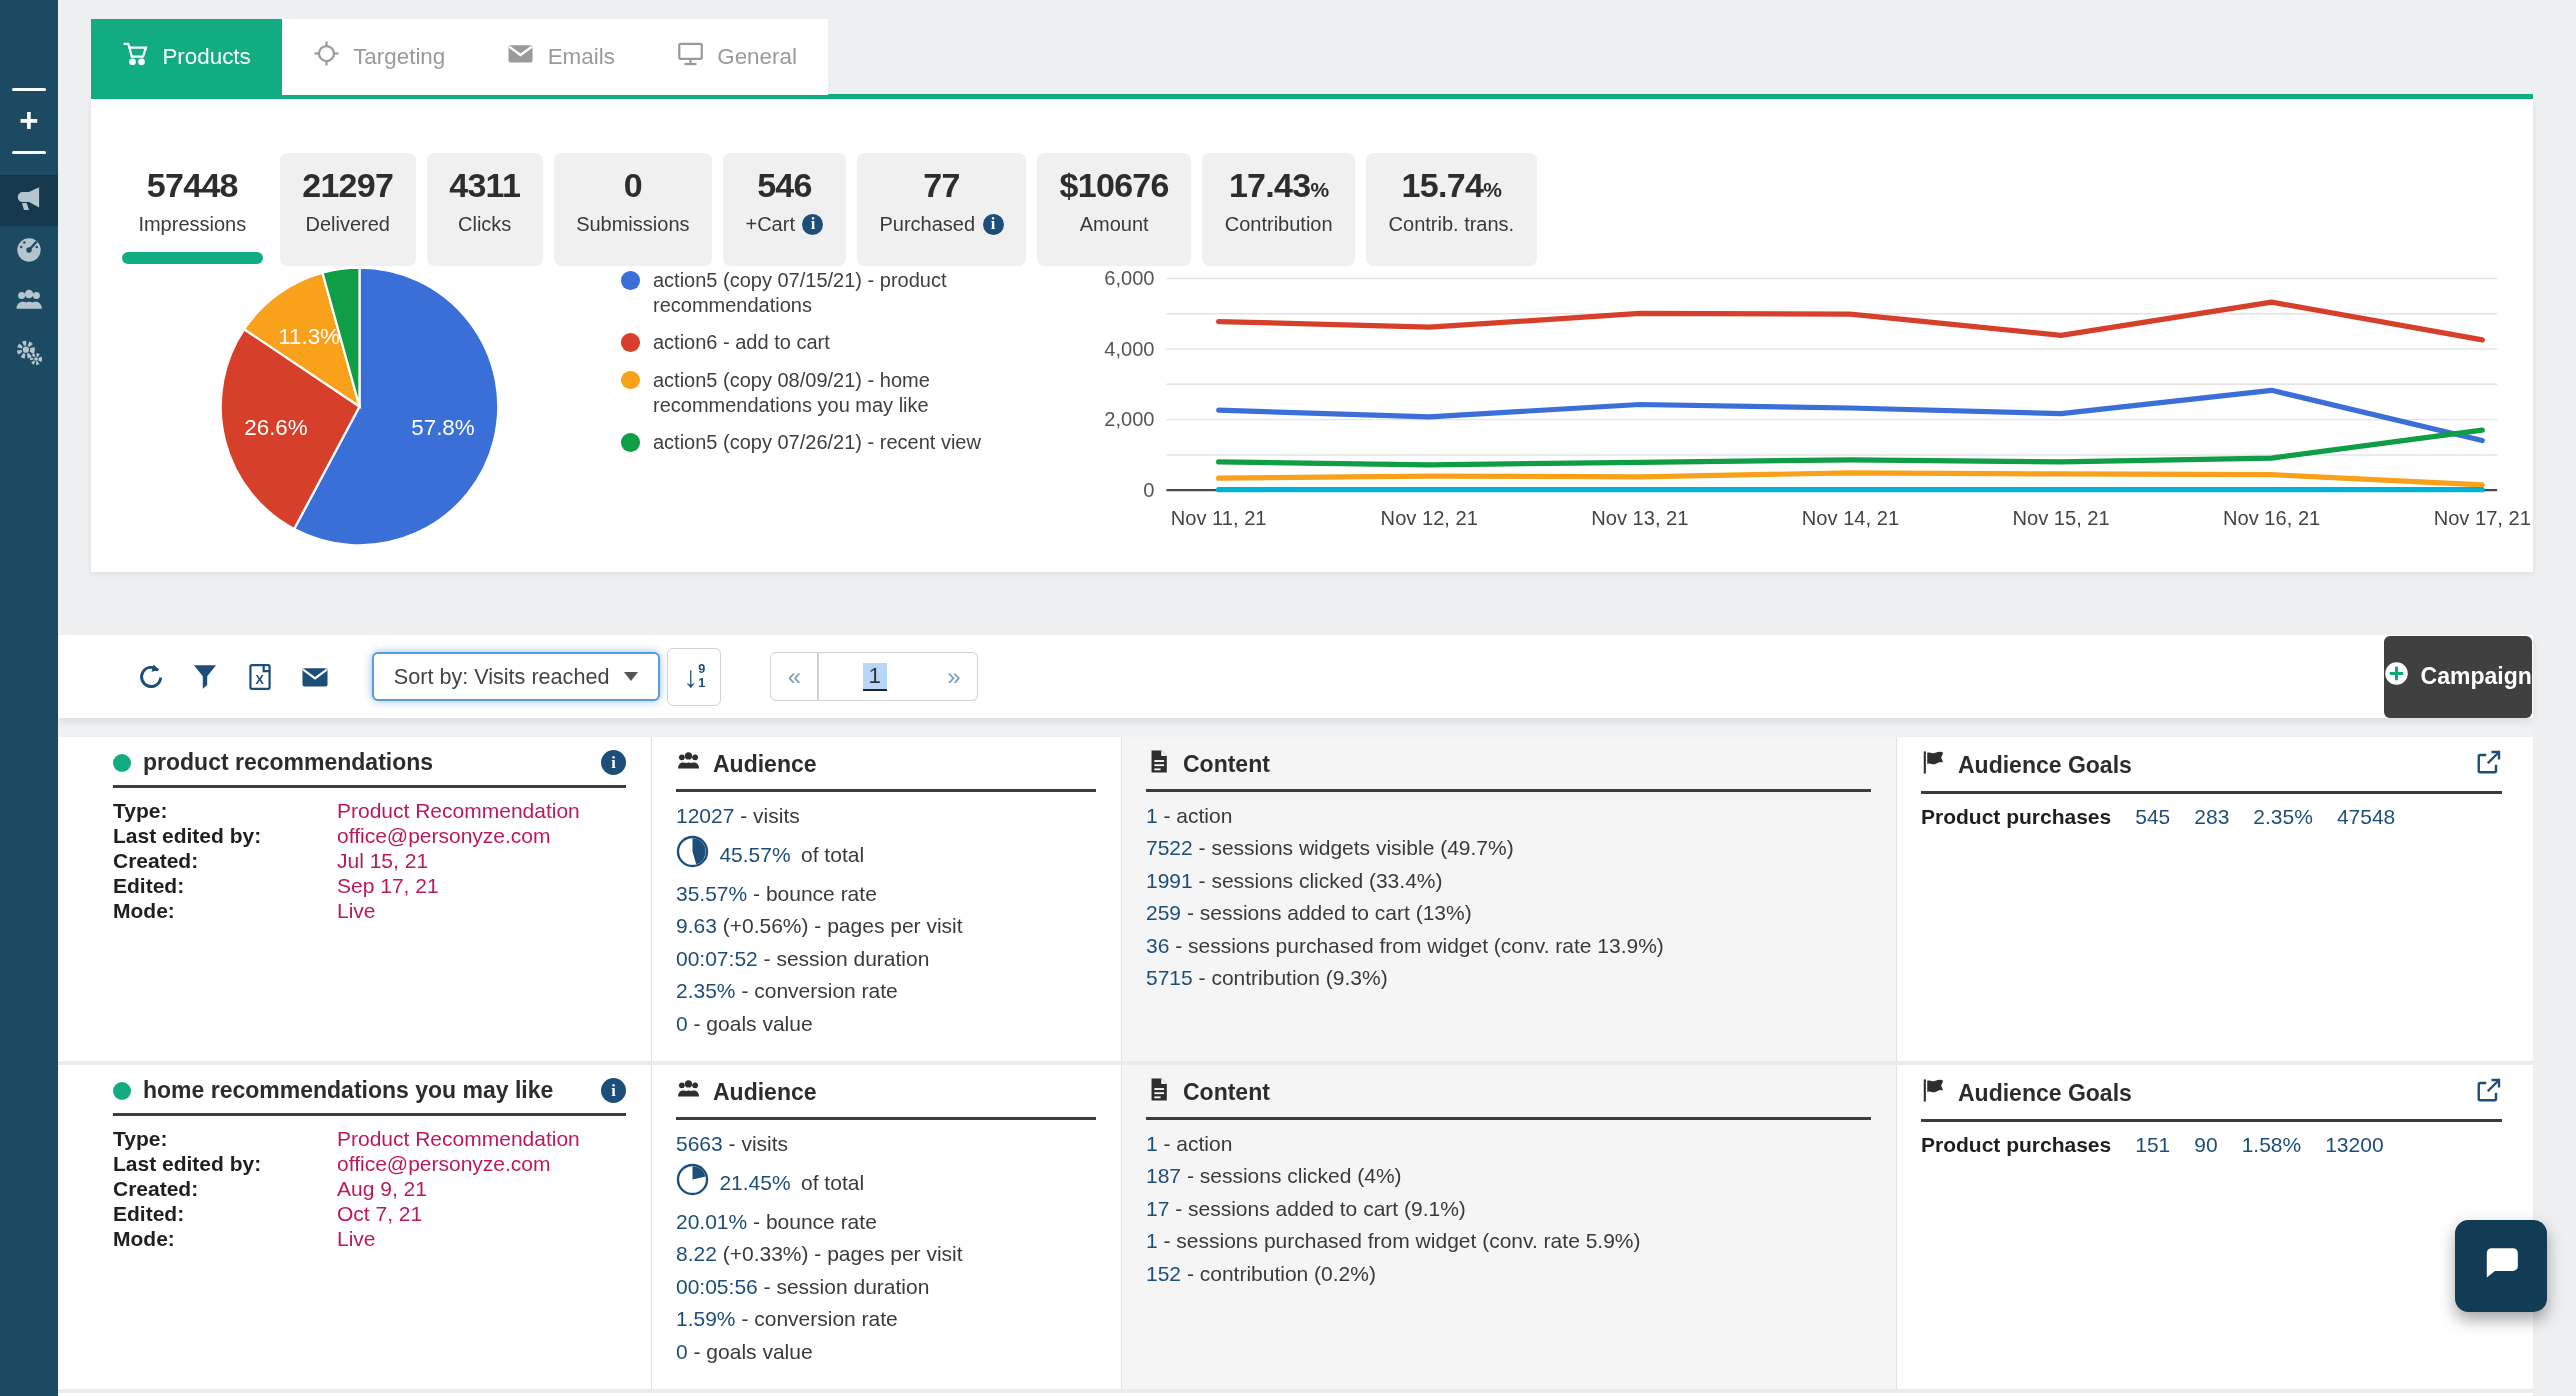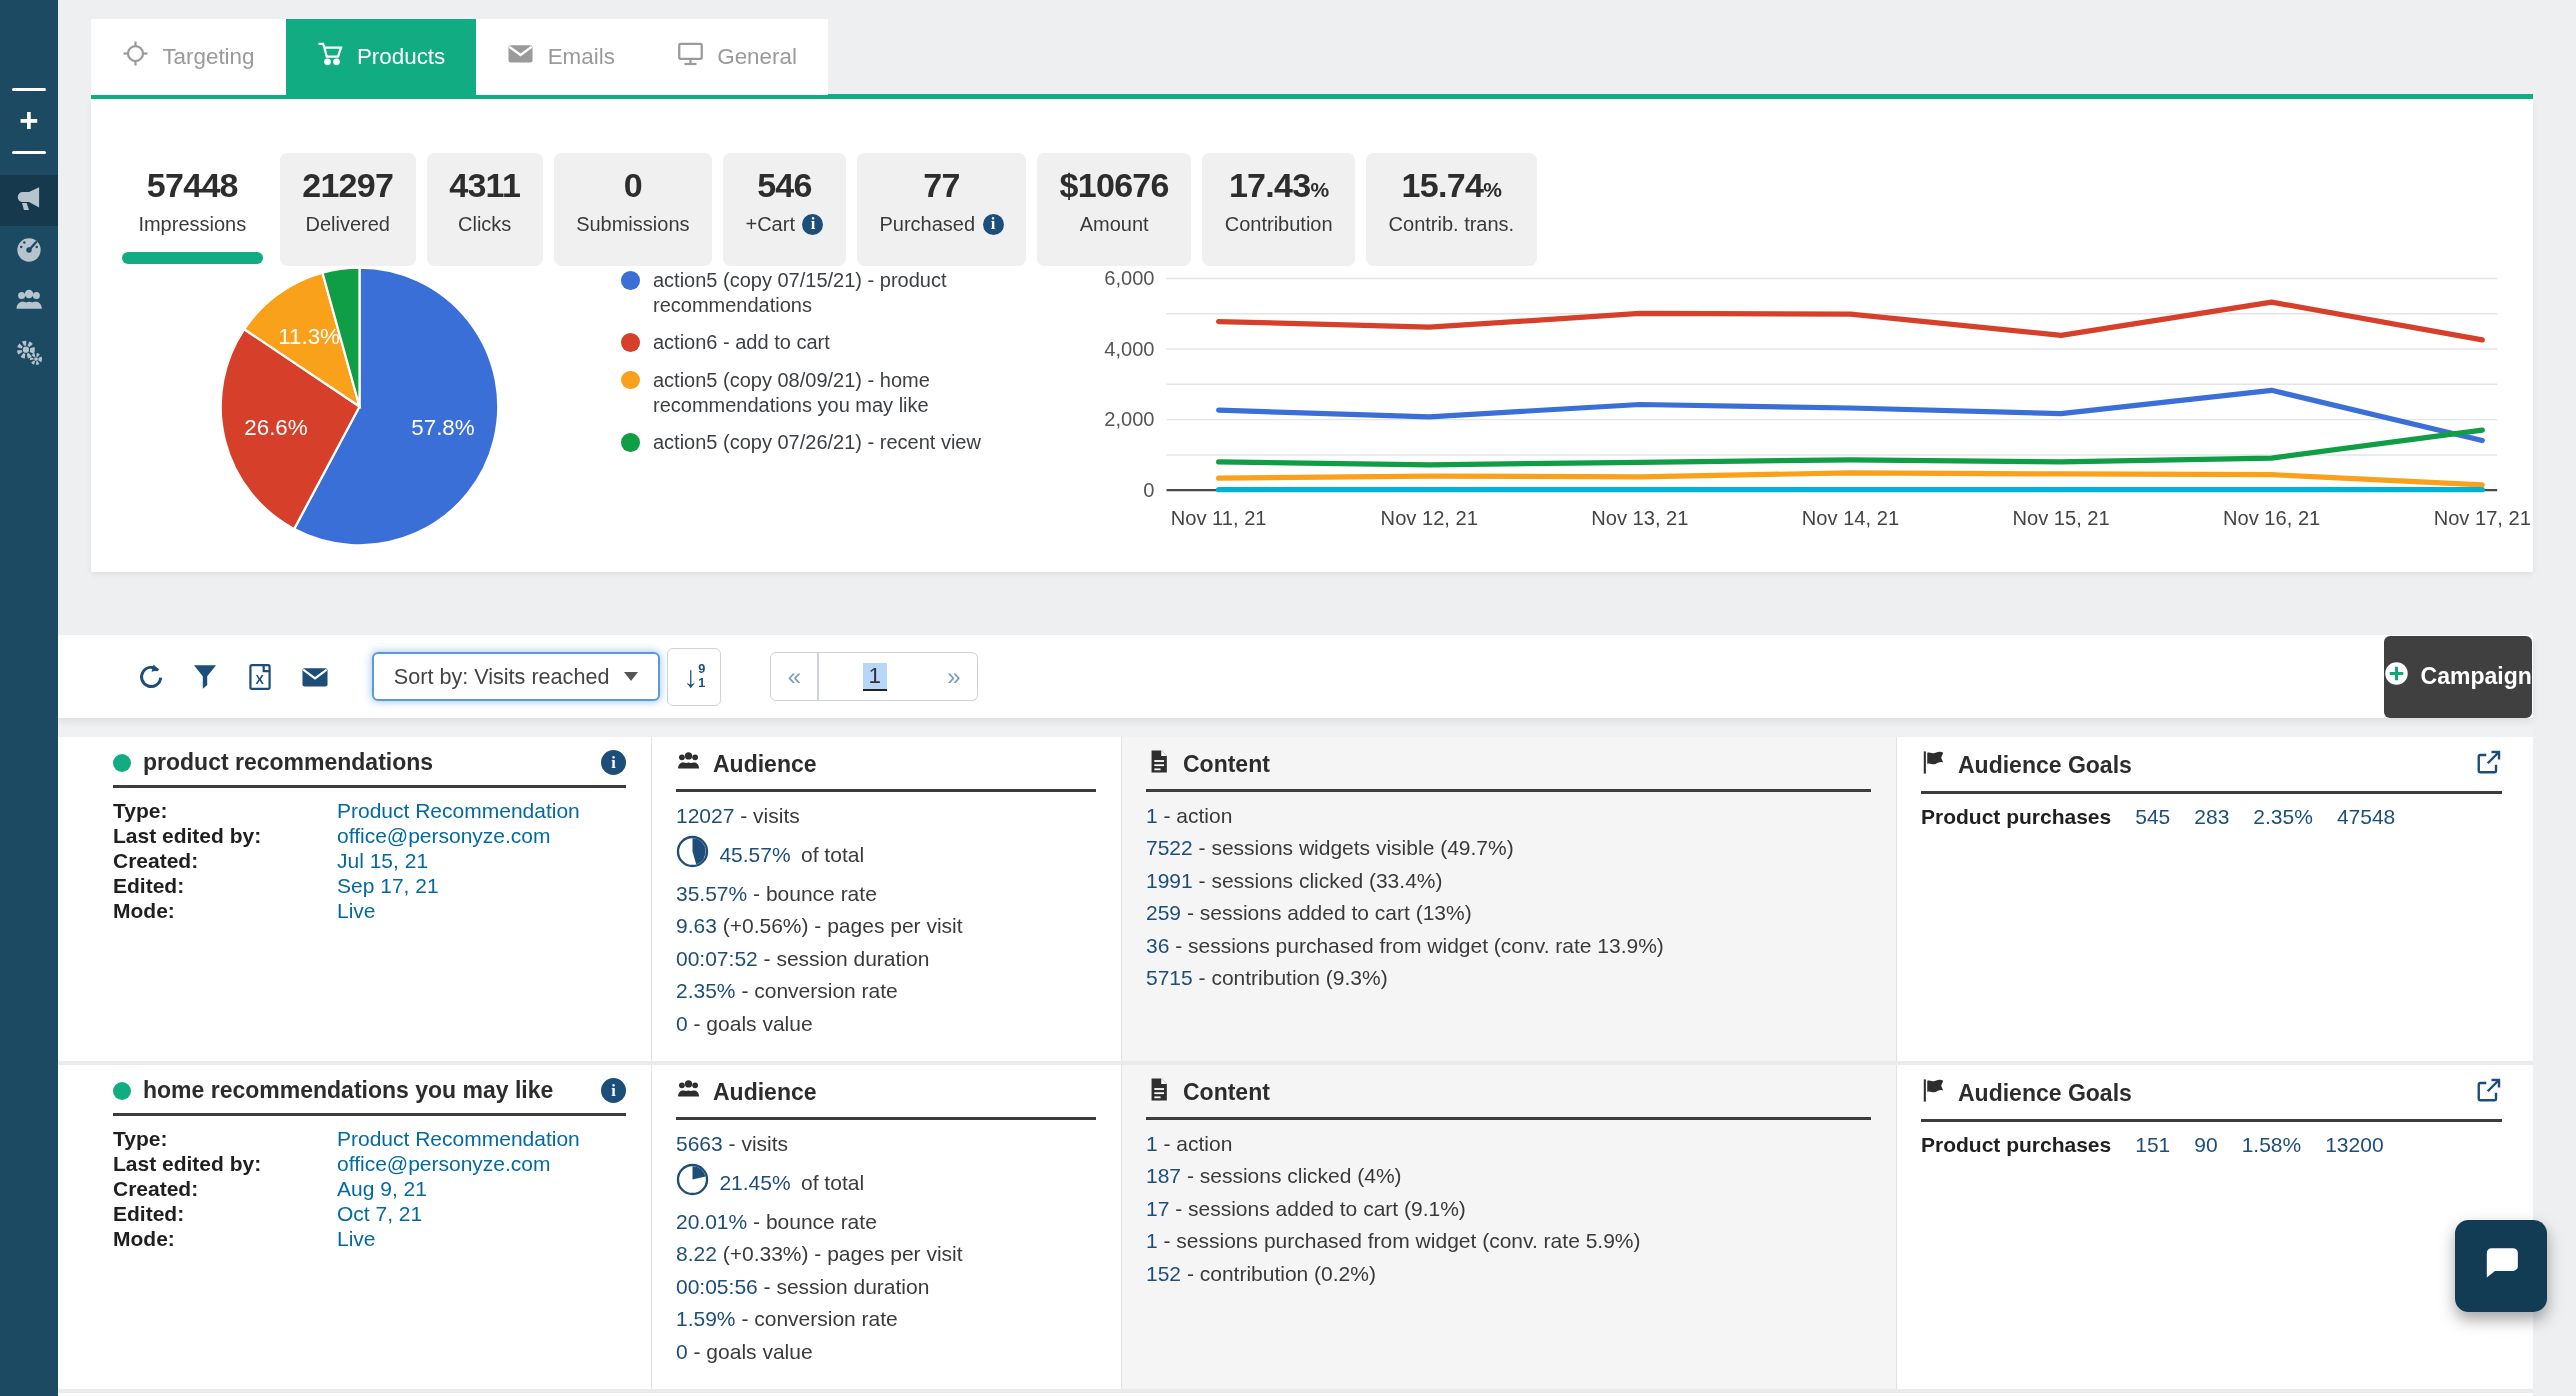--- a/index.html
+++ b/index.html
@@ -68,21 +68,21 @@
   .info-col { padding-left:55px; }
   .content-col { background:#f5f5f6; }
   .card-h { display:flex; align-items:center; gap:12px; border-bottom:3px solid #3c3c3c; padding-bottom:9px; margin-bottom:10.4px; font-size:23px; font-weight:bold; color:#2c2c2c; min-height:36px; }
   .card-h svg { width:25px; height:25px; flex:0 0 auto; }
   .dot { width:18px; height:18px; border-radius:50%; background:var(--accent,#12ac82); flex:0 0 auto; }
   .hdr-info { margin-left:auto; cursor:pointer; }
   .ext-link { margin-left:auto; cursor:pointer; }
   .ext-link svg { width:27px; height:27px; }
   .info-grid { display:grid; grid-template-columns:224px 1fr; row-gap:1px; font-size:21px; margin-top:6px; }
   .ilabel { font-weight:bold; color:#1f1f1f; }
-  .ival { color:#0369a1; }
+  .ival { color:#be185d; }
   .mrow { margin:7.5px 0; font-size:21px; line-height:25px; }
   .mrow.pieline { display:flex; align-items:center; gap:10.4px; margin:4.5px 0; }
   .val { color:var(--link,#1d4e79); cursor:pointer; }
   .rest { color:#3a3a3a; }
   .goals-row { display:flex; gap:24px; font-size:21px; margin-top:7.5px; align-items:baseline; }
   .goal-label { font-weight:bold; color:#1f1f1f; }
   
   .chat-btn { position:absolute; left:2455px; top:1220px; width:92px; height:92px; background:#123c54; border-radius:13.4px; box-shadow:0 7.5px 16.4px rgba(0,0,0,.35); display:flex; align-items:center; justify-content:center; cursor:pointer; z-index:60; }
 </style>
 </head>
@@ -121,37 +121,37 @@
             <circle cx="14" cy="15" r="8.5" fill="none" stroke="#b6c5cd" stroke-width="6" stroke-dasharray="4.2 3"></circle>
             <circle cx="14" cy="15" r="4" fill="#b6c5cd"></circle>
             <circle cx="27" cy="27" r="5.5" fill="none" stroke="#b6c5cd" stroke-width="4.5" stroke-dasharray="3 2.2"></circle>
             <circle cx="27" cy="27" r="2.4" fill="#b6c5cd"></circle>
           </svg></span>
     </div>
   </div>
 </div>
 
 <div class="tabs">
+  <div class="tab active">
+    <span><svg viewBox="0 0 36 36" width="27" height="27" stroke="currentColor" fill="none" stroke-width="3">
+          <path d="M2 5h6l2 5h22l-4 12H13L9 7"></path>
+          <circle cx="14" cy="29" r="3" fill="currentColor"></circle>
+          <circle cx="26" cy="29" r="3" fill="currentColor"></circle>
+        </svg></span>
+    <span>Products</span>
+  </div>
   <div class="tab">
     <span><svg viewBox="0 0 36 36" width="27" height="27" stroke="currentColor" fill="none" stroke-width="3">
           <circle cx="18" cy="18" r="10"></circle>
           <line x1="18" y1="2" x2="18" y2="8"></line>
           <line x1="18" y1="28" x2="18" y2="34"></line>
           <line x1="2" y1="18" x2="8" y2="18"></line>
           <line x1="28" y1="18" x2="34" y2="18"></line>
         </svg></span>
     <span>Targeting</span>
-  </div>
-  <div class="tab active">
-    <span><svg viewBox="0 0 36 36" width="27" height="27" stroke="currentColor" fill="none" stroke-width="3">
-          <path d="M2 5h6l2 5h22l-4 12H13L9 7"></path>
-          <circle cx="14" cy="29" r="3" fill="currentColor"></circle>
-          <circle cx="26" cy="29" r="3" fill="currentColor"></circle>
-        </svg></span>
-    <span>Products</span>
   </div>
   <div class="tab">
     <span><svg viewBox="0 0 36 36" width="27" height="27">
           <rect x="2" y="7" width="32" height="23" rx="3" fill="currentColor"></rect>
           <path d="M3 9l15 11L33 9" stroke="#fff" stroke-width="3" fill="none"></path>
         </svg></span>
     <span>Emails</span>
   </div>
   <div class="tab">
     <span><svg viewBox="0 0 36 36" width="27" height="27" stroke="currentColor" fill="none" stroke-width="3">

